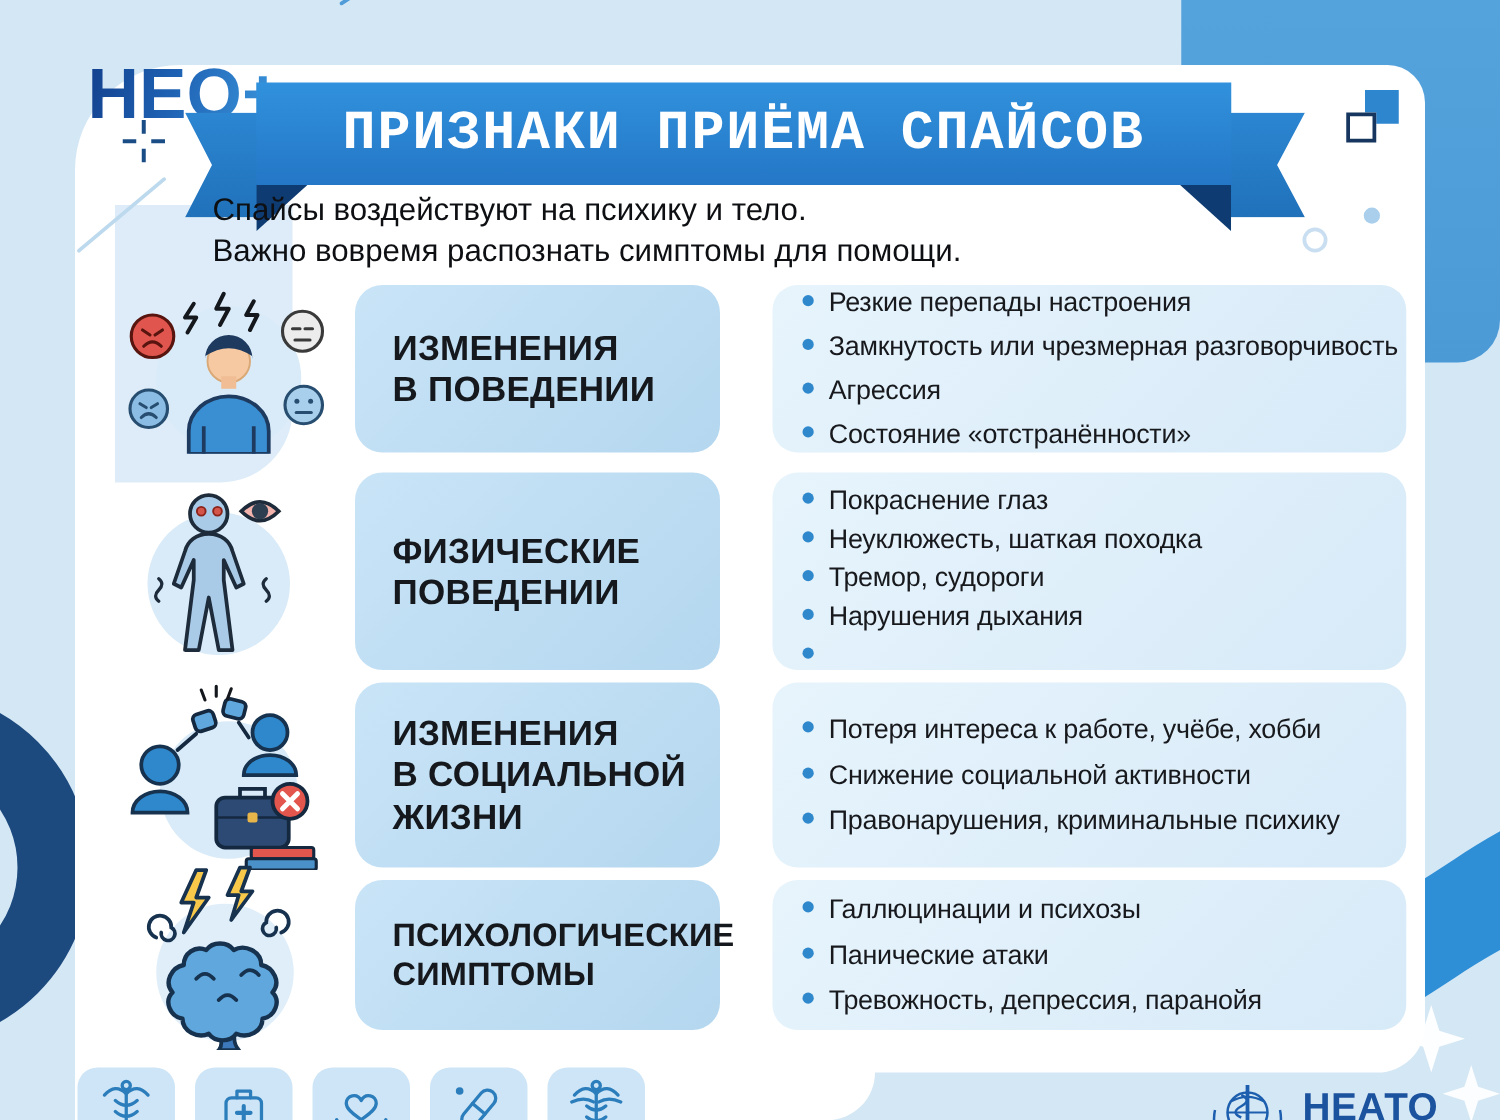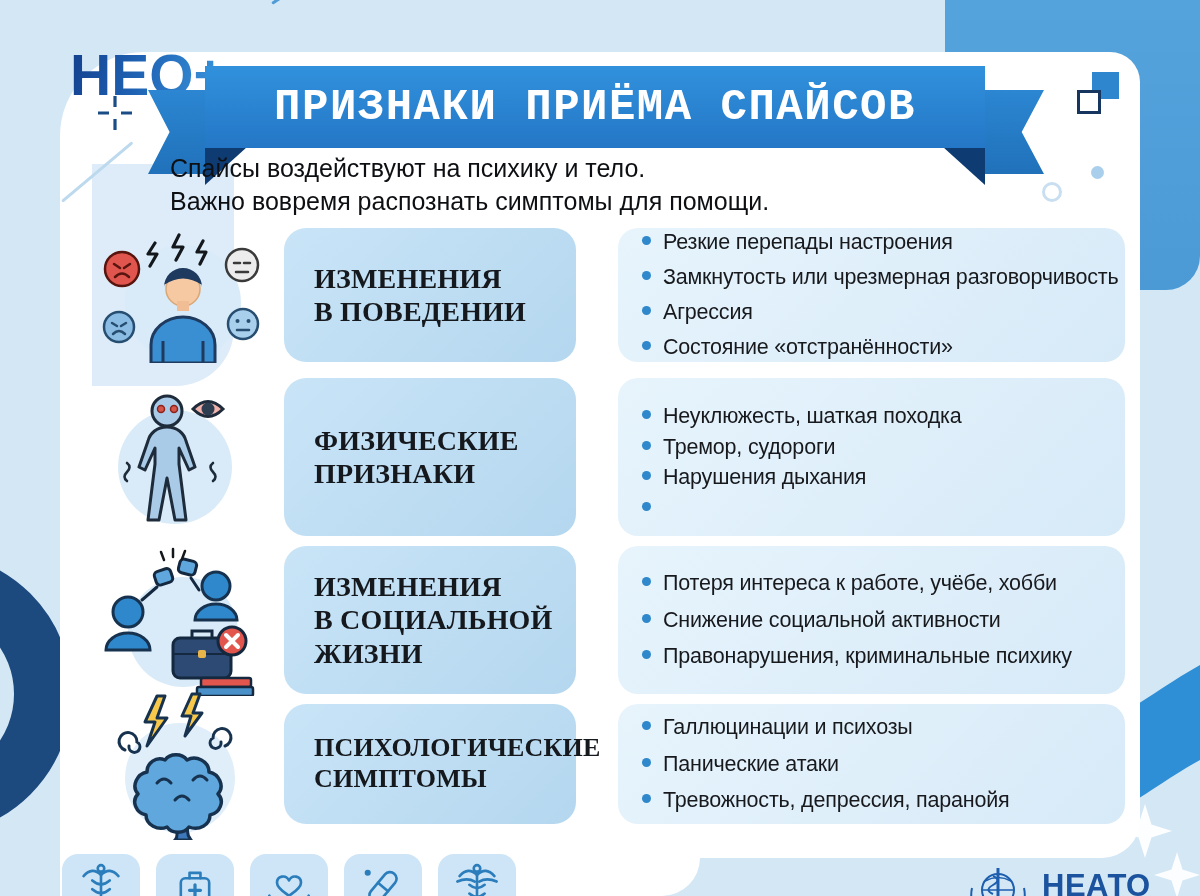--- a/index.html
+++ b/index.html
@@ -65,21 +65,21 @@
     font-size:25px;line-height:33px;font-weight:400;}
 
   
   .row{left:0;width:1200px;}
   .row-icon{position:absolute;left:86px;width:190px;height:100%;
     display:flex;align-items:center;justify-content:center;}
   .row-title{position:absolute;left:284px;width:292px;height:100%;
     background:linear-gradient(135deg,#c9e4f7,#b4d7ef);
     border-radius:22px;display:flex;align-items:center;padding-left:30px;}
   .row-title span{font-size:28px;line-height:1.18;font-weight:700;color:#15181c;
-    white-space:pre-line;letter-spacing:.2px;font-family:Liberation Serif, serif;}
+    white-space:pre-line;letter-spacing:.2px;}
   .row.r4 .row-title span{font-size:26px;}
   .row-list{position:absolute;left:618px;width:507px;height:100%;
     background:linear-gradient(135deg,#e7f4fc,#d7eaf8);
     border-radius:20px;display:flex;flex-direction:column;justify-content:center;
     padding:8px 6px 8px 24px;overflow:hidden;}
   .row-list ul{list-style:none;margin:0;padding:0;display:flex;flex-direction:column;}
   .row.r1 .row-list ul{gap:8px;} .row.r2 .row-list ul{gap:4px;}
   .row.r3 .row-list ul{gap:10px;} .row.r4 .row-list ul{gap:10px;}
   .row-list li{display:flex;align-items:flex-start;}
   .li-dot{width:9px;height:9px;border-radius:50%;background:#2f88cb;flex:0 0 9px;
@@ -198,24 +198,28 @@
         <circle cx="113" cy="28" r="6.5" fill="#2c3e50"></circle>
         <path d="M72 46 c-10 0 -17 6 -19 14 l-9 26 6 3 10 -22 0 16 -7 56 h11 l8 -42 8 42 h11 l-7 -56 0 -16 10 22 6 -3 -9 -26 c-2 -8 -9 -14 -19 -14 z" fill="#a9cbe8" stroke="#1d2b3a" stroke-width="3" stroke-linejoin="round"></path>
         <circle cx="72" cy="30" r="15" fill="#a9cbe8" stroke="#1d2b3a" stroke-width="3"></circle>
         <circle cx="66" cy="28" r="3.5" fill="#d4554a" stroke="#8c241c" stroke-width="1.5"></circle>
         <circle cx="79" cy="28" r="3.5" fill="#d4554a" stroke="#8c241c" stroke-width="1.5"></circle>
         <path d="M32 82 q5 4 0 9 q-5 5 0 9 M118 82 q-5 4 0 9 q5 5 0 9" stroke="#1d2b3a" stroke-width="2.6" fill="none" stroke-linecap="round"></path>
       </svg>
     </div>
     <div class="row-title">
       <span>ФИЗИЧЕСКИЕ
-ПРИЗНАКИ</span>
+ПОВЕДЕНИИ</span>
     </div>
     <div class="row-list">
       <ul>
+          <li>
+            <span class="li-dot"></span>
+            <span class="li-text">Покраснение глаз</span>
+          </li>
           <li>
             <span class="li-dot"></span>
             <span class="li-text">Неуклюжесть, шаткая походка</span>
           </li>
           <li>
             <span class="li-dot"></span>
             <span class="li-text">Тремор, судороги</span>
           </li>
           <li>
             <span class="li-dot"></span>

